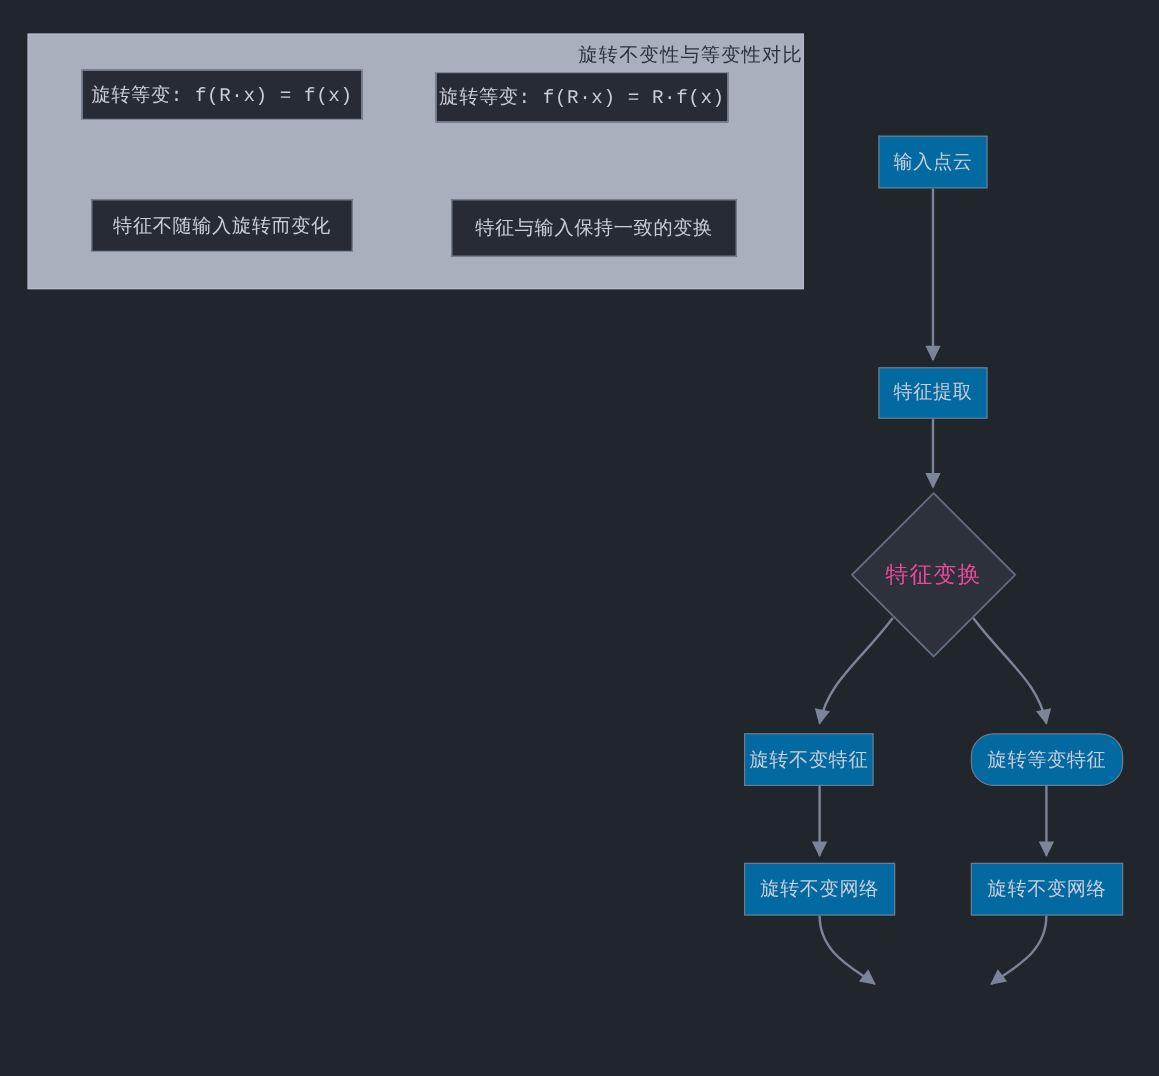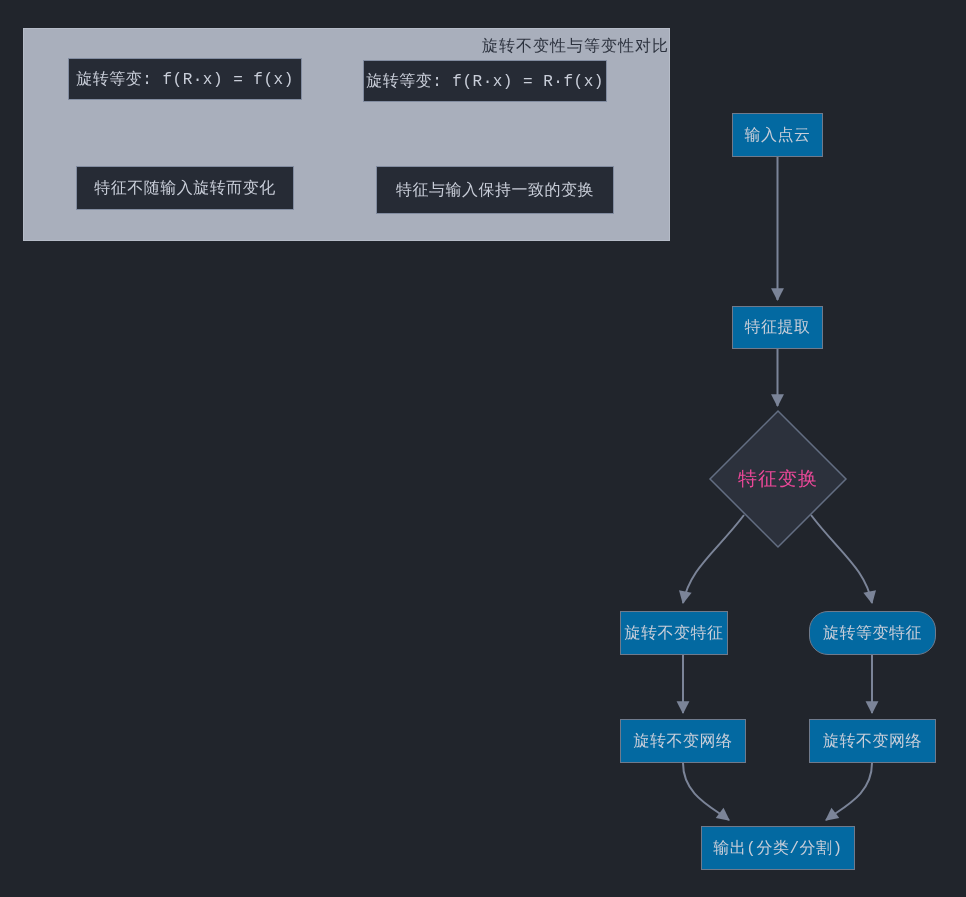--- a/index.html
+++ b/index.html
@@ -93,15 +93,14 @@
 
   <div class="node pipeline" style="left:732px; top:113px; width:91px; height:44px;">输入点云</div>
   <div class="node pipeline" style="left:732px; top:306px; width:91px; height:43px;">特征提取</div>
 
   <div class="diamond-label">特征变换</div>
 
   <div class="node pipeline" style="left:620px; top:611px; width:108px; height:44px;">旋转不变特征</div>
   <div class="node pipeline" style="left:809px; top:611px; width:127px; height:44px;border-radius:19px;">旋转等变特征</div>
   <div class="node pipeline" style="left:620px; top:719px; width:126px; height:44px;">旋转不变网络</div>
   <div class="node pipeline" style="left:809px; top:719px; width:127px; height:44px;">旋转不变网络</div>
-  <div class="node pipeline" style="left:701px; top:826px; width:154px; height:44px;">输出(分类/分割)</div>
 
 </div>
 
 </body></html>

